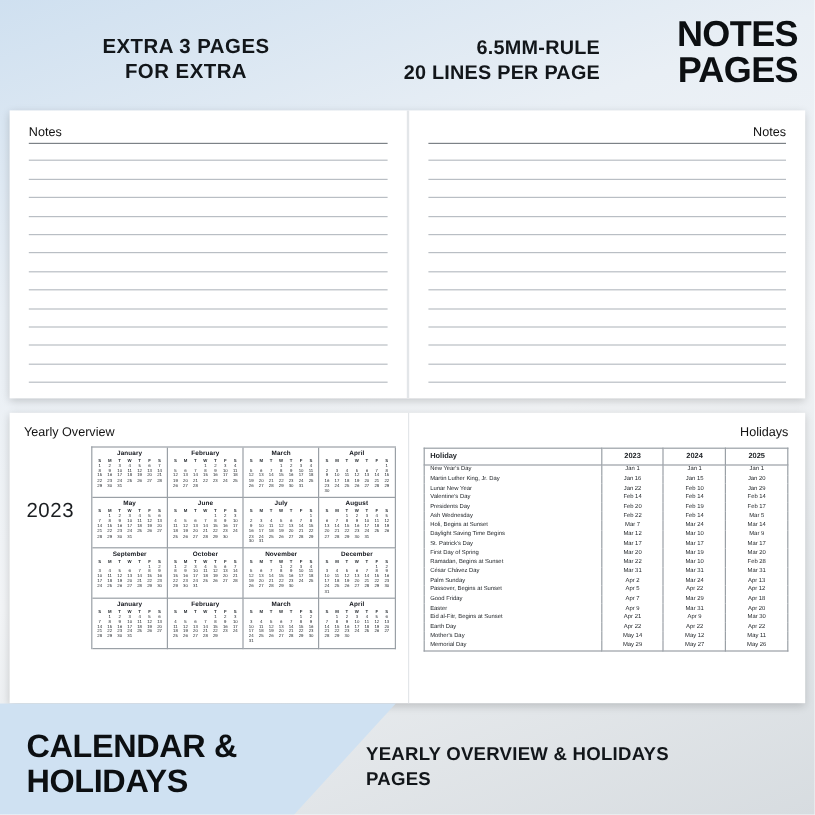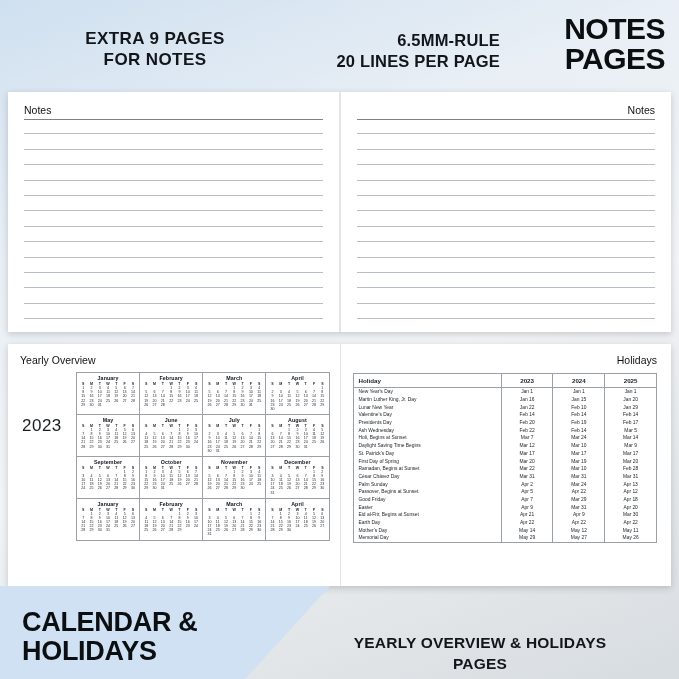--- a/index.html
+++ b/index.html
@@ -131,35 +131,34 @@
     position: absolute; left: 0; bottom: 0; width: 330px; height: 93px;
     background: #cfe1f2;
     clip-path: polygon(0 0, 330px 0, 245px 93px, 0 93px);
   }
   .bl {
     position: absolute; left: 22px; bottom: 14px; width: 280px;
     font-weight: bold; font-size: 27px; letter-spacing: -0.3px;
     color: #0c0f12; line-height: 1.05;
   }
   .br {
-    position: absolute; right: 24px; bottom: 4px; width: 350px;
-    text-align: center;
+    position: absolute; right: 24px; bottom: 18px; width: 350px;
     font-weight: bold; font-size: 15.5px; letter-spacing: .2px;
     color: #12161a; line-height: 1.35;
   }
 </style>
 </head>
 <body>
 
 <div class="page">
 
   <div class="top-band">
     <div class="tl-1">
-      <div>EXTRA 9 PAGES</div>
-      <div>FOR NOTES</div>
+      <div>EXTRA 3 PAGES</div>
+      <div>FOR EXTRA</div>
     </div>
     <div class="tl-2">
       <div>6.5MM-RULE</div>
       <div>20 LINES PER PAGE</div>
     </div>
     <div class="tr">
       <div>NOTES</div>
       <div>PAGES</div>
     </div>
   </div>

